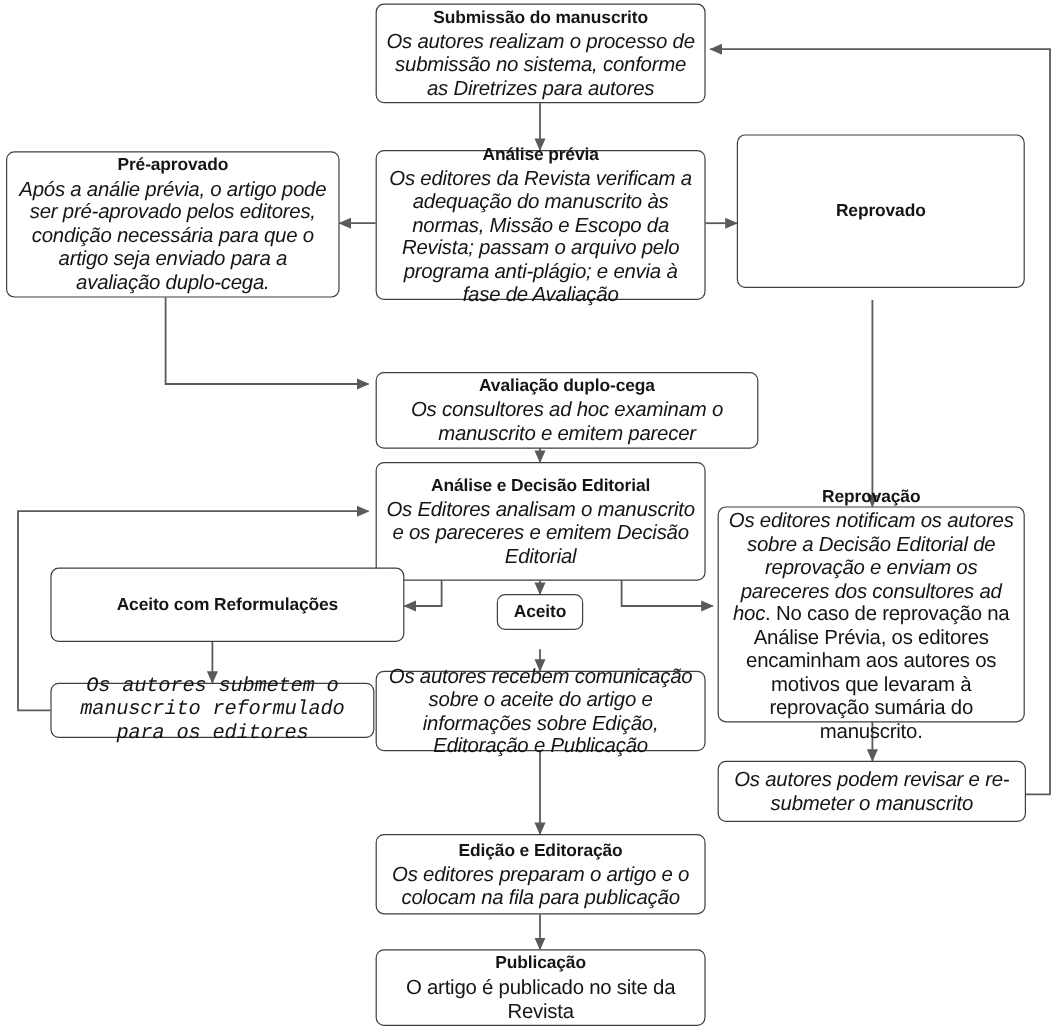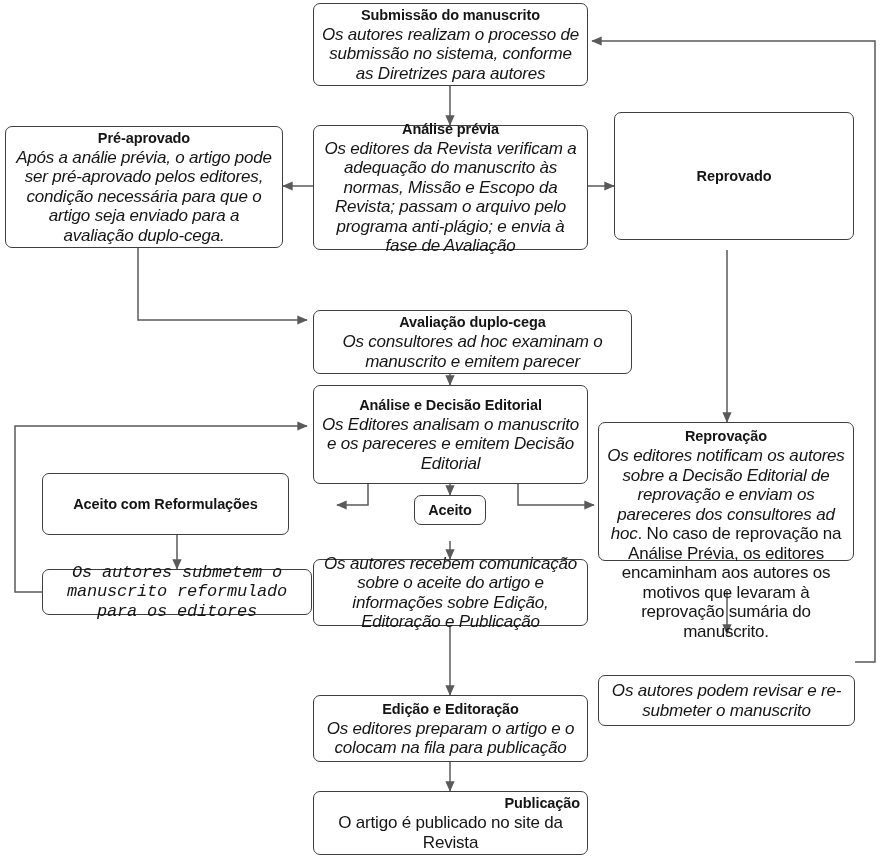--- a/index.html
+++ b/index.html
@@ -132,48 +132,48 @@
   <div class="node" style="left:313px; top:289px; width:319px; height:64px;margin-top:21px;">
     <div class="ttl">Avaliação duplo-cega</div>
     <div class="body">Os consultores ad hoc examinam o manuscrito e emitem parecer</div>
   </div>
 
   <div class="node" style="left:313px; top:385px; width:275px; height:99px;text-align:center;">
     <div class="ttl">Análise e Decisão Editorial</div>
     <div class="body">Os Editores analisam o manuscrito e os pareceres e emitem Decisão Editorial</div>
   </div>
 
-  <div class="node" style="left:598px; top:422px; width:256px; height:139px;justify-content:space-between;">
+  <div class="node" style="left:598px; top:422px; width:256px; height:180px;">
     <div class="ttl">Reprovação</div>
     <div class="body mixed"><span class="it">Os editores notificam os autores sobre a Decisão Editorial de reprovação e enviam os pareceres dos consultores ad hoc</span><span>. No caso de reprovação na Análise Prévia, os editores encaminham aos autores os motivos que levaram à reprovação sumária do manuscrito.</span></div>
   </div>
 
-  <div class="node" style="left:42px; top:473px; width:247px; height:62px;">
+  <div class="node" style="left:42px; top:473px; width:295px; height:62px;">
     <div class="ttl">Aceito com Reformulações</div>
   </div>
 
   <div class="node small" style="left:414px; top:495px; width:72px; height:30px;">
     <div class="ttl">Aceito</div>
   </div>
 
   <div class="node" style="left:42px; top:569px; width:270px; height:46px;font-family:Liberation Mono, monospace;">
     <div class="body">Os autores submetem o manuscrito reformulado para os editores</div>
   </div>
 
   <div class="node" style="left:313px; top:559px; width:275px; height:67px;">
     <div class="body">Os autores recebem comunicação sobre o aceite do artigo e informações sobre Edição, Editoração e Publicação</div>
   </div>
 
-  <div class="node" style="left:598px; top:634px; width:257px; height:51px;margin-top:41px;">
+  <div class="node" style="left:598px; top:634px; width:257px; height:51px;">
     <div class="body">Os autores podem revisar e re-submeter o manuscrito</div>
   </div>
 
   <div class="node" style="left:313px; top:695px; width:275px; height:67px;">
     <div class="ttl">Edição e Editoração</div>
     <div class="body">Os editores preparam o artigo e o colocam na fila para publicação</div>
   </div>
 
-  <div class="node" style="left:313px; top:791px; width:275px; height:64px;align-items:flex-end;">
+  <div class="node" style="left:313px; top:791px; width:275px; height:64px;">
     <div class="ttl">Publicação</div>
     <div class="body upright">O artigo é publicado no site da Revista</div>
   </div>
 
 </div>
 
 </body></html>

